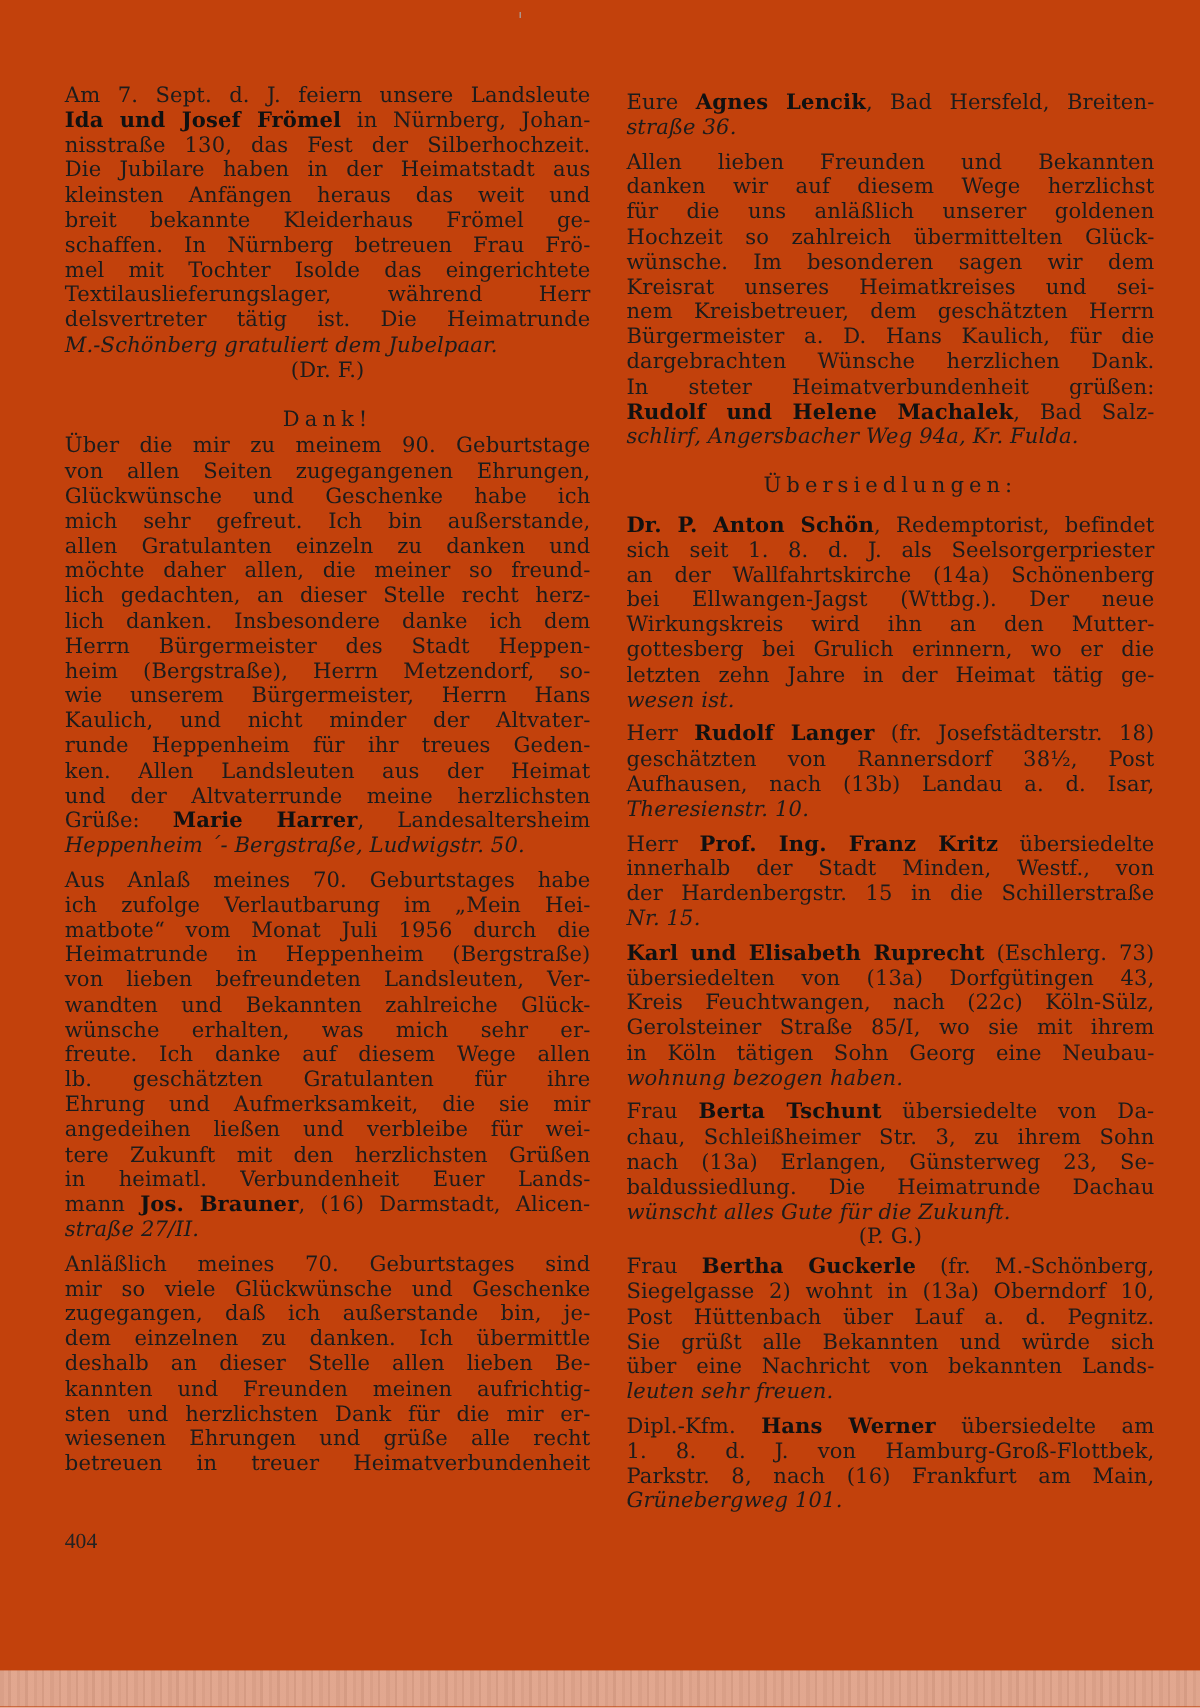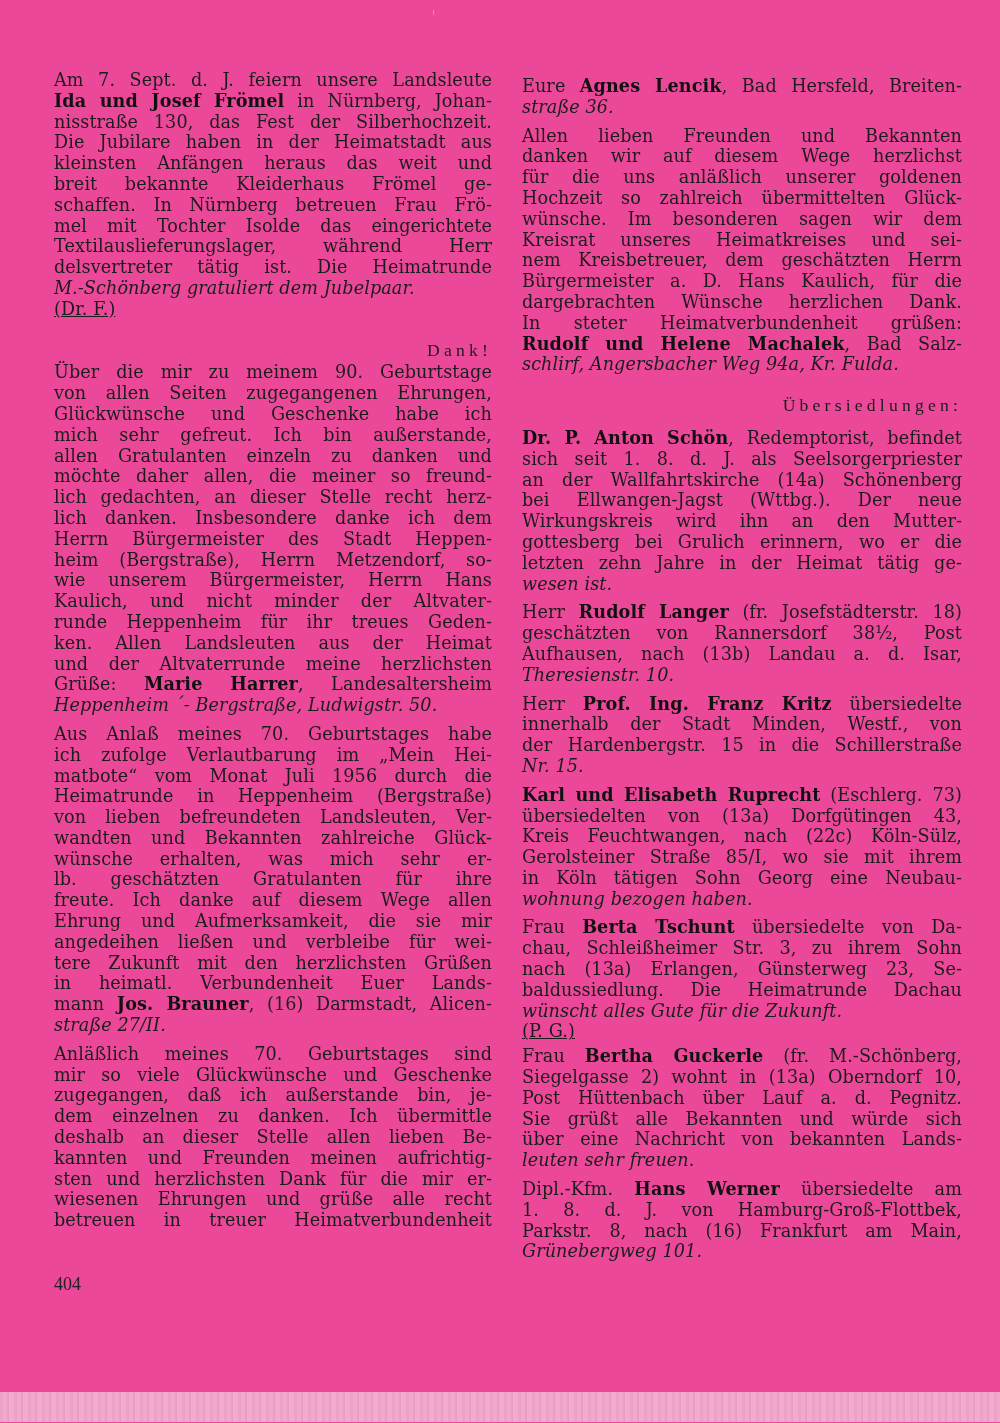--- a/index.html
+++ b/index.html
@@ -1,33 +1,33 @@
 <!DOCTYPE html>
 <html><head>
 <meta charset="utf-8">
 <style>
   html, body { margin: 0; padding: 0; background: #ffffff; }
   body {
     width: 1000px; height: 1423px; position: relative; overflow: hidden;
     font-family: "DejaVu Serif", "Liberation Serif", serif;
     color: #1c1c1c;
   }
-  .page { position: absolute; inset: 0; background: #ec4899; }
+  .page { position: absolute; inset: 0; background: #c2410c; }
   .col {
     position: absolute; top: 70px;
     font-size: 17.6px; line-height: 20.8px;
     text-align: justify; hyphens: manual;
     letter-spacing: 0.1px;
   }
   .col-left { left: 54px; width: 438px; }
   .col-right { left: 522px; width: 440px; top: 76px; }
   .para { margin: 0 0 8px 0; }
   .para.tight { margin-bottom: 0; }
-  .signoff { text-align: left; margin: 0 0 20px 0; text-decoration: underline; }
-  .heading { letter-spacing: 4.2px; margin: 0 0 2px 0; text-align: right; font-family: Liberation Serif, serif; }
+  .signoff { text-align: center; margin: 0 0 20px 0; }
+  .heading { letter-spacing: 4.2px; margin: 0 0 2px 0; text-align: center; }
   .heading.right { margin: 20px 0 12px 0; }
   b { font-weight: bold; color: #111; }
   .line { display: block; text-align: justify; text-align-last: justify; white-space: nowrap; }
   .line.last { text-align-last: left; font-style: italic; }
   .page-number {
     position: absolute; left: 54px; top: 1274px;
     font-family: "Liberation Serif", serif; font-size: 18px; color: #222;
   }
   .scan-mark { position: absolute; left: 433px; top: 10px; width: 1px; height: 5px; background: #aaa; }
   .scan-noise {
@@ -79,22 +79,22 @@
         <span class="line last"><span>Heppenheim ´- Bergstraße, Ludwigstr. 50.</span></span>
       </div>
     <div class="para">
         <span class="line"><span>Aus Anlaß meines 70. Geburtstages habe</span></span>
         <span class="line"><span>ich zufolge Verlautbarung im „Mein Hei-</span></span>
         <span class="line"><span>matbote“ vom Monat Juli 1956 durch die</span></span>
         <span class="line"><span>Heimatrunde in Heppenheim (Bergstraße)</span></span>
         <span class="line"><span>von lieben befreundeten Landsleuten, Ver-</span></span>
         <span class="line"><span>wandten und Bekannten zahlreiche Glück-</span></span>
         <span class="line"><span>wünsche erhalten, was mich sehr er-</span></span>
+        <span class="line"><span>freute. Ich danke auf diesem Wege allen</span></span>
         <span class="line"><span>lb. geschätzten Gratulanten für ihre</span></span>
-        <span class="line"><span>freute. Ich danke auf diesem Wege allen</span></span>
         <span class="line"><span>Ehrung und Aufmerksamkeit, die sie mir</span></span>
         <span class="line"><span>angedeihen ließen und verbleibe für wei-</span></span>
         <span class="line"><span>tere Zukunft mit den herzlichsten Grüßen</span></span>
         <span class="line"><span>in heimatl. Verbundenheit Euer Lands-</span></span>
         <span class="line"><span>mann </span><b>Jos. Brauner</b><span>, (16) Darmstadt, Alicen-</span></span>
         <span class="line last"><span>straße 27/II.</span></span>
       </div>
     <div class="para">
         <span class="line"><span>Anläßlich meines 70. Geburtstages sind</span></span>
         <span class="line"><span>mir so viele Glückwünsche und Geschenke</span></span>

